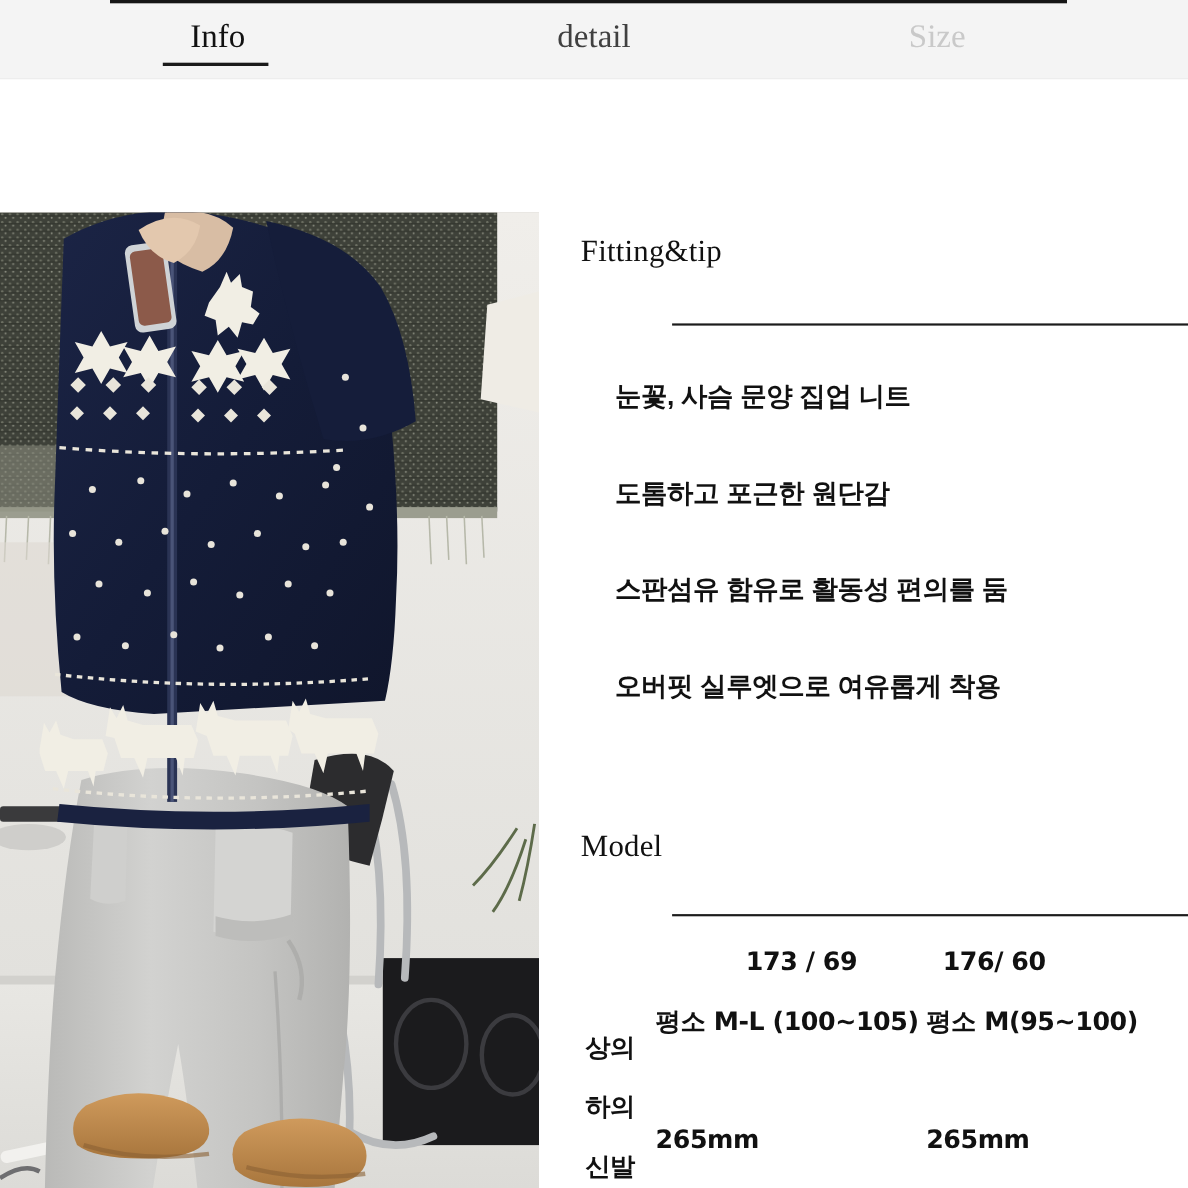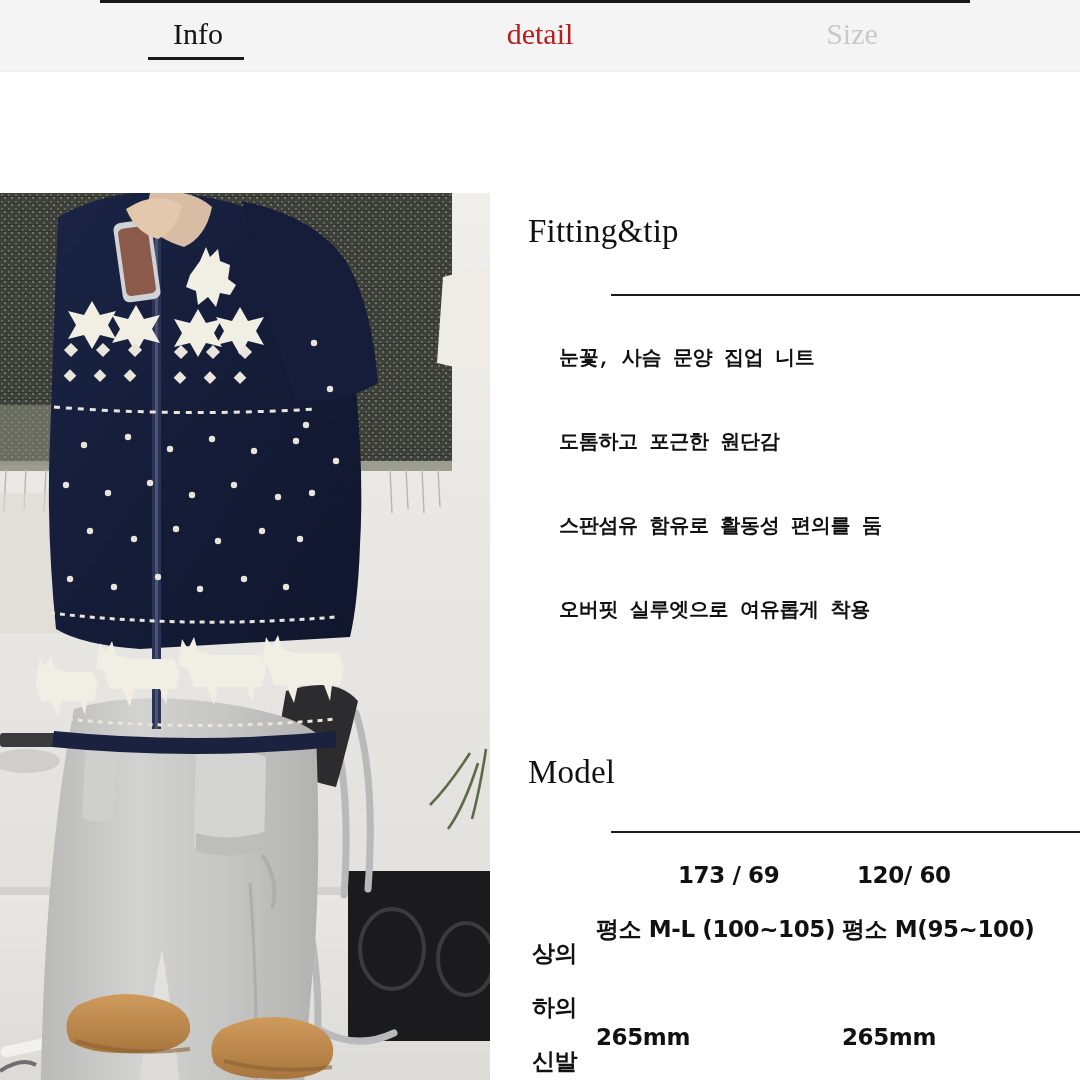--- a/index.html
+++ b/index.html
@@ -48,21 +48,21 @@
     flex: 0 0 auto;
     font-family: "Liberation Serif", "DejaVu Serif", serif;
     font-size: 30px;
     line-height: 1;
     text-align: center;
     padding-bottom: 4px;
     cursor: pointer;
     user-select: none;
   }
   .tab.info   { width: 180px; margin-left: 108px; color: #111111; }
-  .tab.detail { width: 200px; margin-left: 152px; color: #b91c1c; }
+  .tab.detail { width: 200px; margin-left: 152px; color: #404040; }
   .tab.size   { width: 180px; margin-left: 122px; color: #c9c9c9; }
 
   .tab-underline {
     position: absolute;
     left: 148px;
     top: 57px;
     width: 96px;
     height: 3px;
     background: #1a1a1a;
   }
@@ -84,21 +84,21 @@
     position: absolute;
     left: 490px;
     top: 193px;
     width: 590px;
     height: 887px;
   }
 
   .section-title {
     position: absolute;
     font-family: "Liberation Serif", "DejaVu Serif", serif;
-    font-size: 33px;
+    font-size: 28px;
     font-weight: 400;
     color: #111111;
     letter-spacing: 0.2px;
     white-space: nowrap;
   }
   .title-fitting { left: 38px; top: 20px; }
   .title-model   { left: 38px; top: 561px; }
 
   .rule {
     position: absolute;
@@ -108,22 +108,22 @@
   .rule-fitting { left: 121px; top: 101px; width: 469px; }
   .rule-model   { left: 121px; top: 638px; width: 469px; }
 
   .bullets {
     position: absolute;
     left: 69px;
     top: 156px;
     width: 521px;
   }
   .bullet {
-    font-family: Liberation Mono, monospace;
-    font-size: 20px;
+    font-family: Liberation Sans, sans-serif;
+    font-size: 24px;
     font-weight: 700;
     color: #111111;
     line-height: 1;
     margin-bottom: 64px;
     white-space: nowrap;
     letter-spacing: -0.3px;
   }
   .bullet:last-child { margin-bottom: 0; }
 
   
@@ -366,21 +366,21 @@
       <div class="bullet">오버핏 실루엣으로 여유롭게 착용</div>
     </div>
 
     <div class="section-title title-model">Model</div>
     <div class="rule rule-model"></div>
 
     <div class="model-table">
       <div class="mt-row mt-head">
         <div class="mt-cell mt-label"></div>
         <div class="mt-cell mt-c1">173 / 69</div>
-        <div class="mt-cell mt-c2">120/ 60</div>
+        <div class="mt-cell mt-c2">176/ 60</div>
       </div>
       <div class="mt-row">
         <div class="mt-cell mt-label">상의</div>
         <div class="mt-cell mt-c1">평소 M-L (100~105)</div>
         <div class="mt-cell mt-c2">평소 M(95~100)</div>
       </div>
       <div class="mt-row">
         <div class="mt-cell mt-label">하의</div>
       </div>
       <div class="mt-row">

